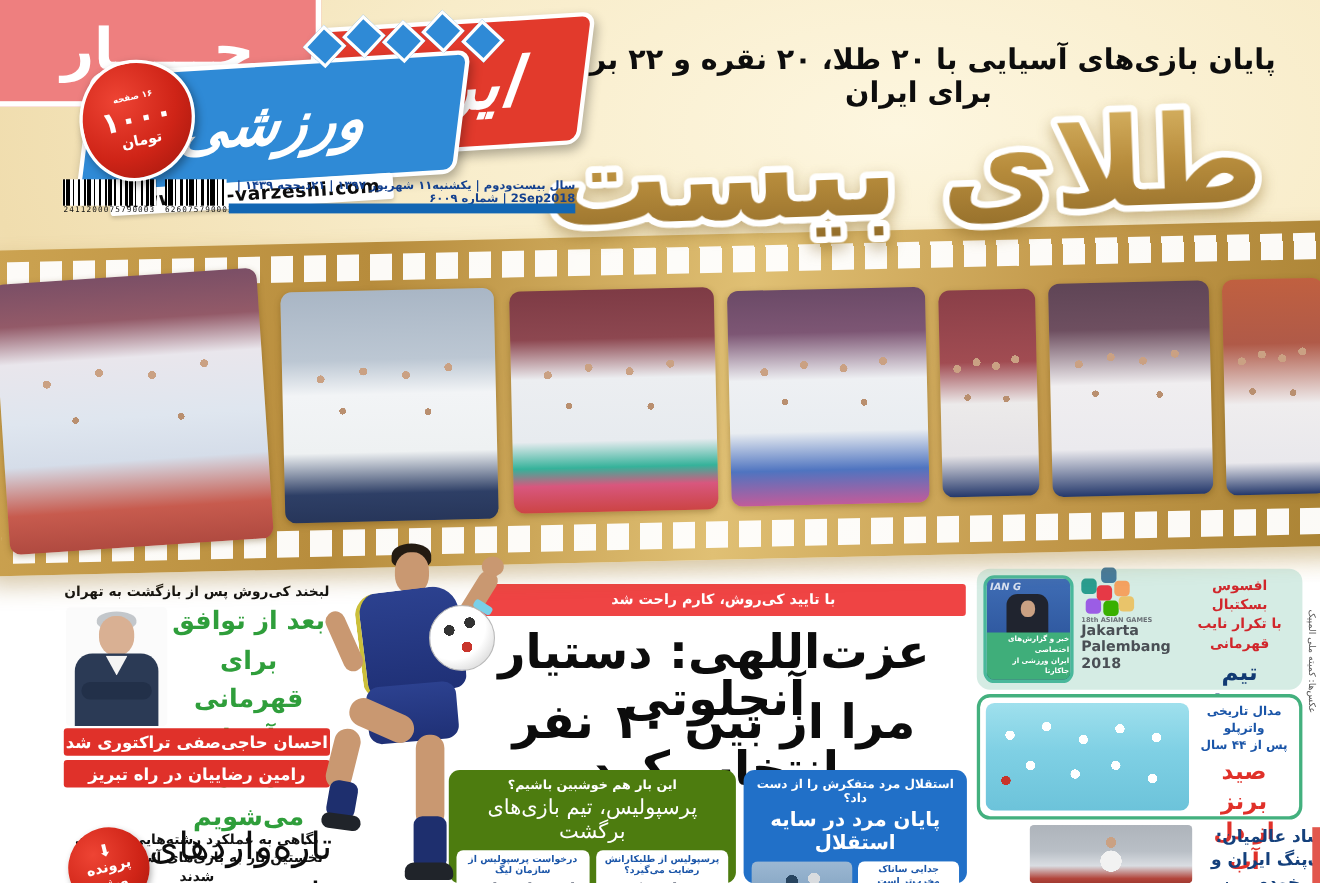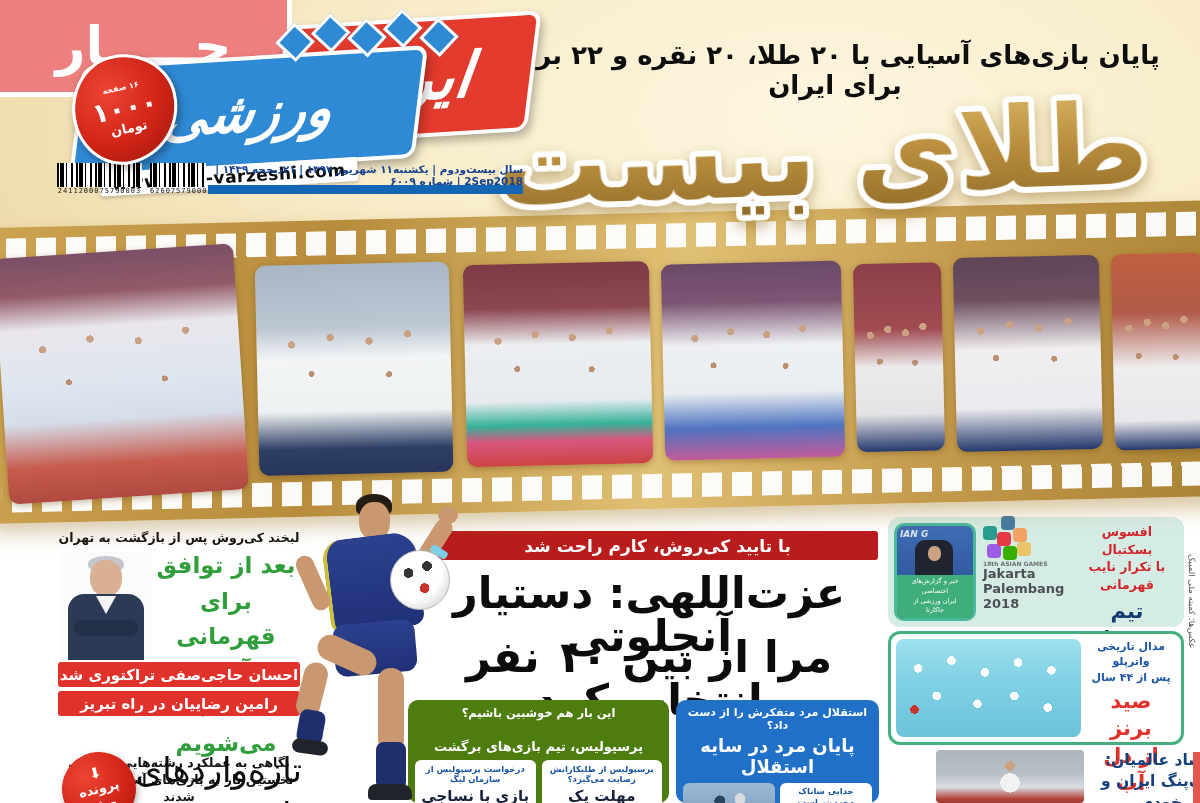--- a/index.html
+++ b/index.html
@@ -134,27 +134,27 @@
 
   
   .q-photo{background:#fbfbfb;border-radius:4px;overflow:hidden;}
   .q-head{position:absolute;left:30px;top:8px;width:32px;height:36px;background:#d9b093;border-radius:46%;}
   .q-hair{position:absolute;left:28px;top:4px;width:36px;height:16px;background:#c3c7cb;border-radius:50% 50% 40% 40%;}
   .q-body{position:absolute;left:8px;top:42px;width:76px;height:70px;background:#2b3a55;border-radius:16px 16px 4px 4px;}
   .q-shirt{position:absolute;left:36px;top:44px;width:20px;height:18px;background:#f4f4f4;clip-path:polygon(0 0,100% 0,50% 100%);}
   .q-arms{position:absolute;left:14px;top:68px;width:64px;height:16px;background:#223049;border-radius:8px;}
 
   
-  .main-strap{background:#b91c1c;color:#fff;font-size:17px;font-weight:bold;
+  .main-strap{background:#ef4444;color:#fff;font-size:13px;font-weight:bold;
     display:flex;align-items:center;justify-content:center;border-radius:3px;}
   .main-headline{font-size:43px;font-weight:bold;color:#0c0c0c;text-align:center;line-height:1;}
 
   .p-box{background:#4d7c0f;border-radius:10px;color:#fff;text-align:center;padding:6px 7px;box-sizing:border-box;}
   .p-box .k{font-size:11.5px;font-weight:bold;}
-  .p-box .h{font-size:13px;font-weight:bold;margin-top:19px;}
+  .p-box .h{font-size:19px;font-weight:normal;margin-top:3px;}
   .subwrap{display:flex;gap:6px;margin-top:6px;}
   .sub-box{flex:1;background:#fff;border-radius:6px;padding:4px 3px;height:58px;overflow:hidden;box-sizing:border-box;}
   .sub-box .k{color:#1a55a8;font-size:8.5px;font-weight:bold;}
   .sub-box .t{color:#18223a;font-size:15px;font-weight:bold;line-height:1.4;margin-top:2px;}
 
   .e-box{background:#2170c8;border-radius:10px;color:#fff;text-align:center;padding:6px 7px;box-sizing:border-box;}
   .e-box .k{font-size:11px;font-weight:bold;}
   .e-box .h{font-size:18px;font-weight:bold;margin-top:3px;}
   .e-sub{display:flex;gap:5px;margin-top:6px;height:56px;overflow:hidden;}
   .e-sub .txt{flex:1;background:#fff;border-radius:6px;padding:3px;}
@@ -174,21 +174,21 @@
     box-shadow:16px -4px 0 #f4a261, -14px -6px 0 #2a9d8f, 4px -16px 0 #457b9d,
                20px 10px 0 #e9c46a, -10px 12px 0 #9b5de5, 6px 14px 0 #38b000;}
   .ag-top{font-size:6px;color:#6a7076;margin-top:14px;font-weight:bold;}
   .ag-l{font-size:13px;font-weight:bold;color:#4a4f55;line-height:1.15;}
   .athlete-card{width:76px;border:3px solid #49b89b;border-radius:10px;overflow:hidden;flex:none;position:relative;
     background:linear-gradient(180deg,#3f6db5 0%,#2c549b 70%,#223f77 100%);}
   .athlete-card .bgtxt{position:absolute;left:3px;top:3px;color:rgba(255,255,255,.8);font-size:9px;font-weight:bold;font-style:italic;}
   .athlete-fig{position:absolute;left:18px;top:14px;width:38px;height:56px;background:#20242f;border-radius:10px 10px 4px 4px;}
   .athlete-face{position:absolute;left:31px;top:20px;width:13px;height:15px;background:#caa183;border-radius:45%;}
   .athlete-cap{position:absolute;left:0;bottom:0;width:100%;background:#3fae7a;color:#fff;font-size:6.5px;
-    font-weight:normal;text-align:center;line-height:1.5;padding:2px 11px;box-sizing:border-box;}
+    font-weight:bold;text-align:right;line-height:1.5;padding:2px 1px;box-sizing:border-box;}
 
   .wp-box{background:#fff;border:3px solid #43b07e;border-radius:12px;display:flex;direction:rtl;
     padding:5px;box-sizing:border-box;gap:5px;}
   .wp-text .k{color:#1a55a8;font-size:11px;font-weight:bold;line-height:1.4;text-align:center;}
   .wp-text .h{color:#e0312a;font-size:21px;font-weight:bold;line-height:1.3;text-align:center;margin-top:3px;}
   .wp-text .s{color:#123a73;font-size:9.5px;font-weight:bold;line-height:1.4;text-align:center;margin-top:3px;}
   .wp-photo{flex:1;border-radius:8px;
     background:
       radial-gradient(circle 7px at 12% 30%, #fff 0 60%, transparent 61%),
       radial-gradient(circle 7px at 30% 22%, #fff 0 60%, transparent 61%),

